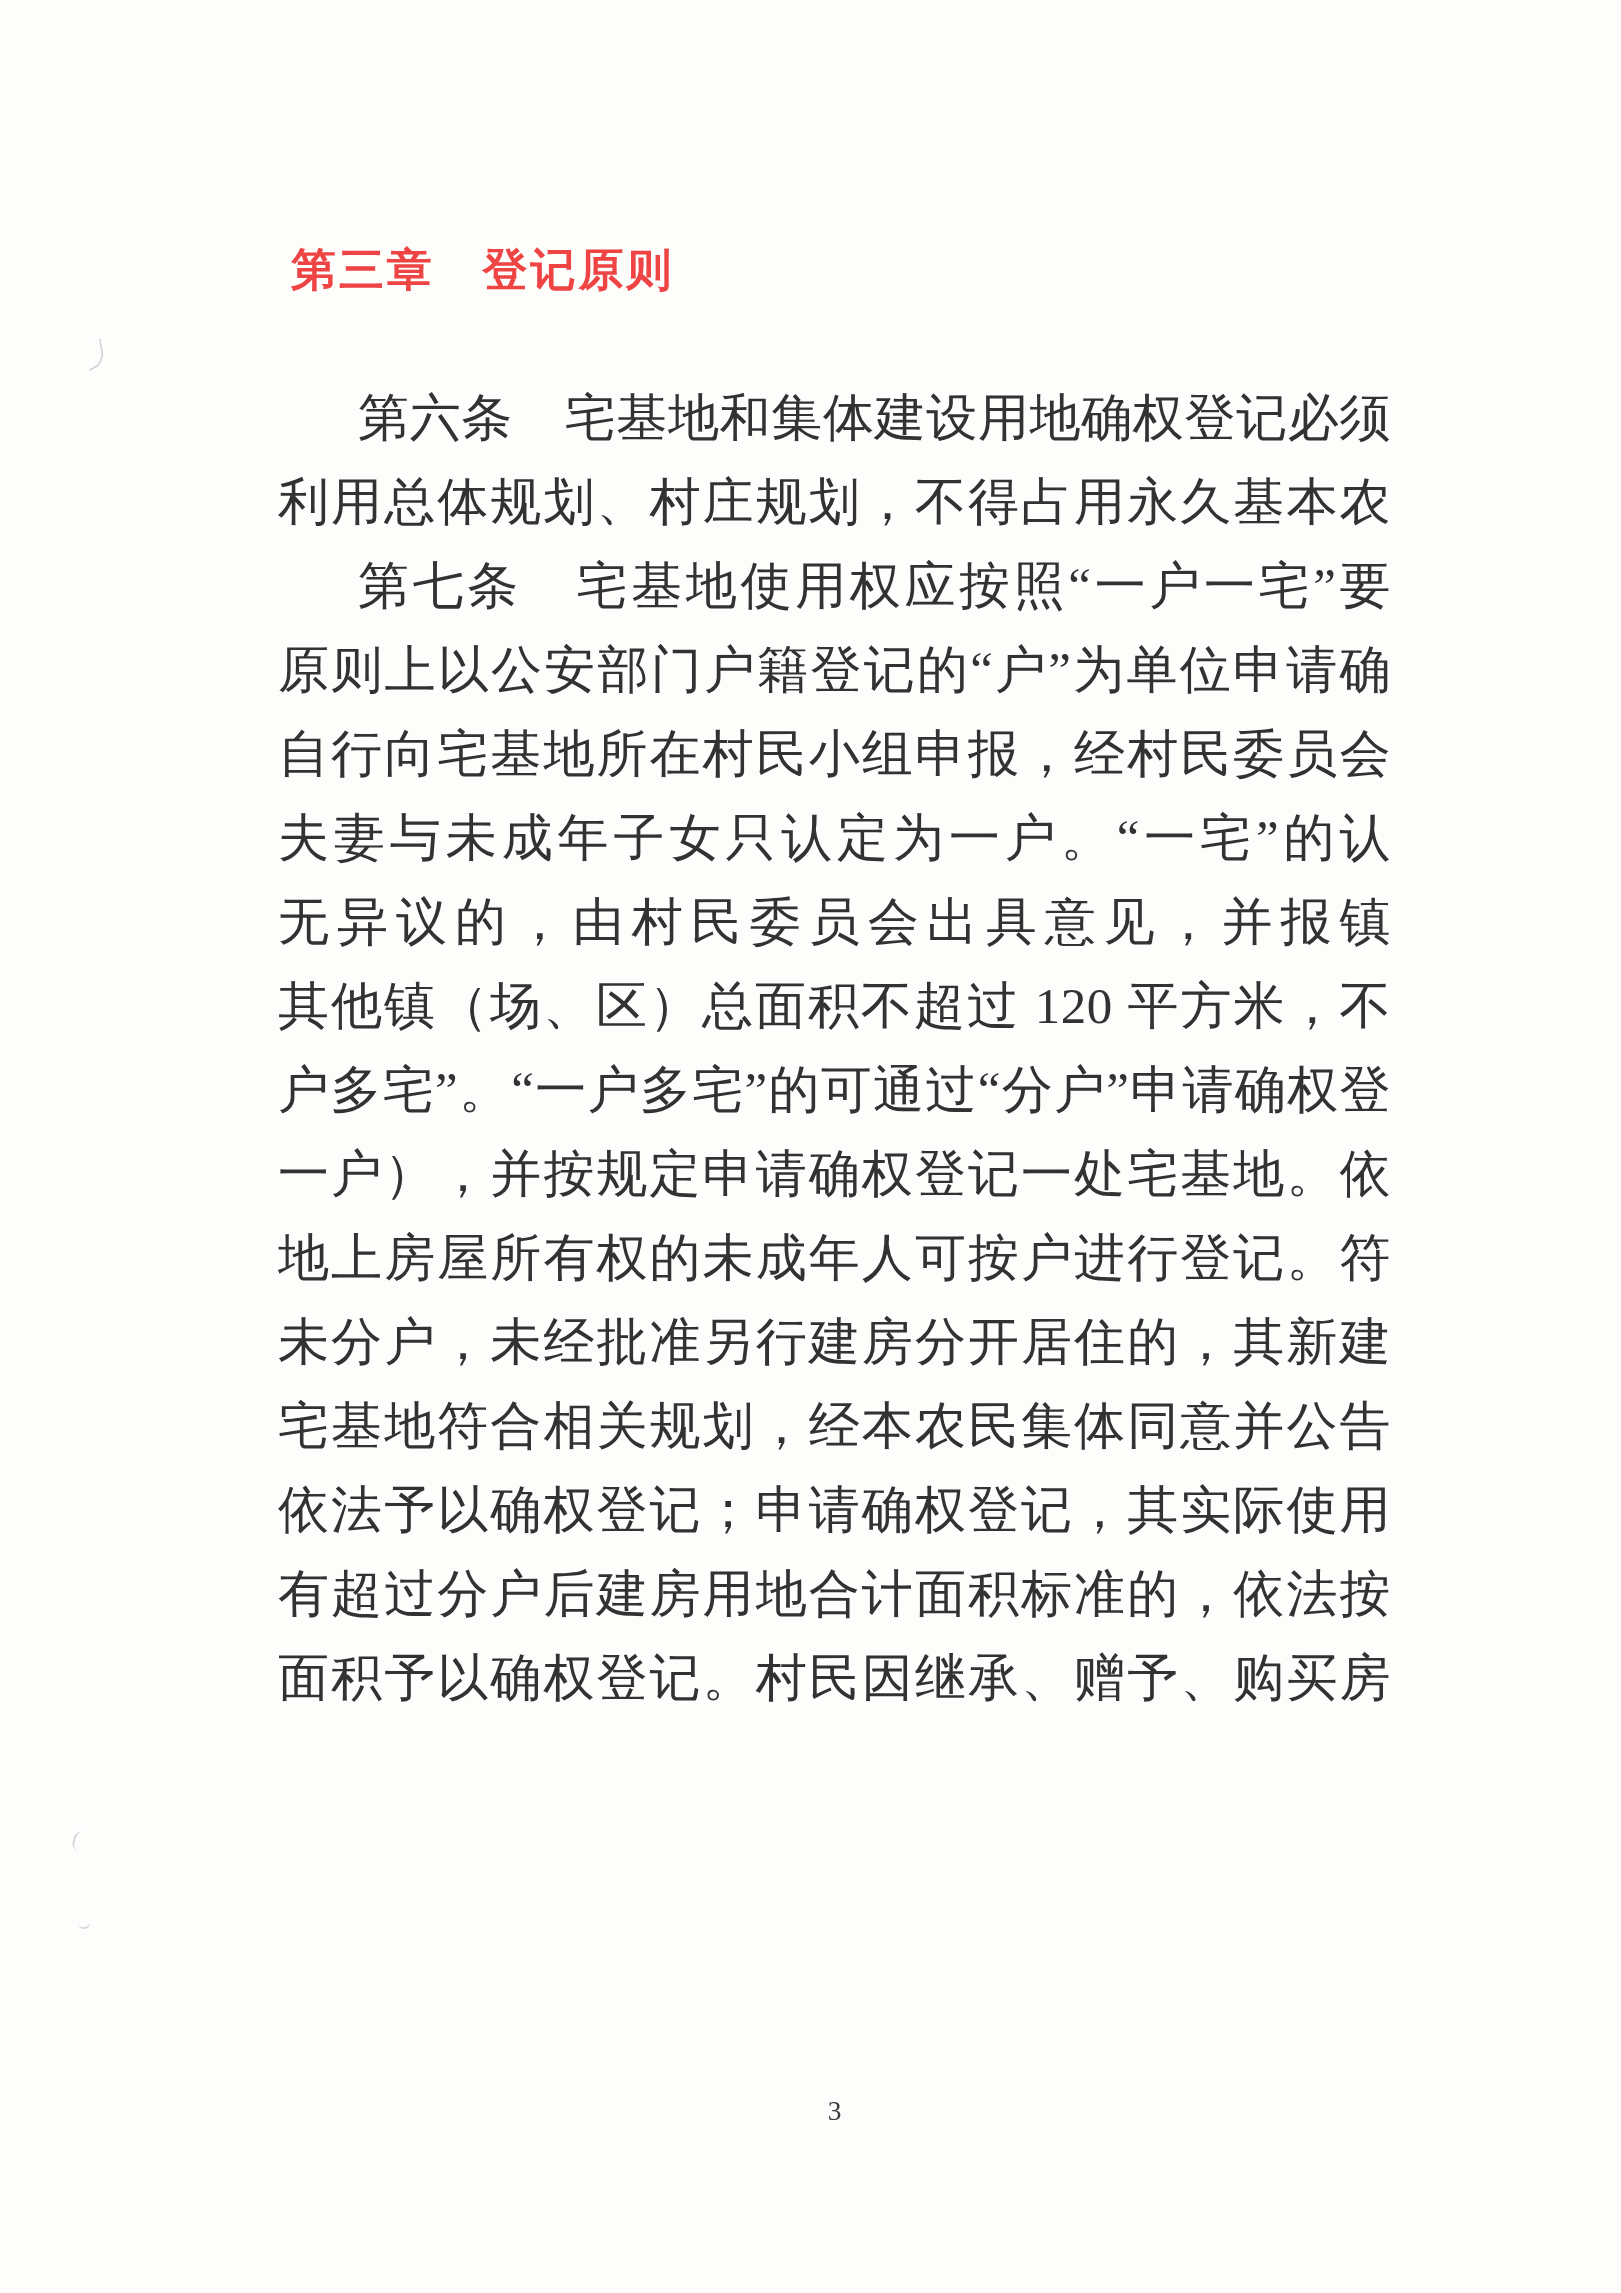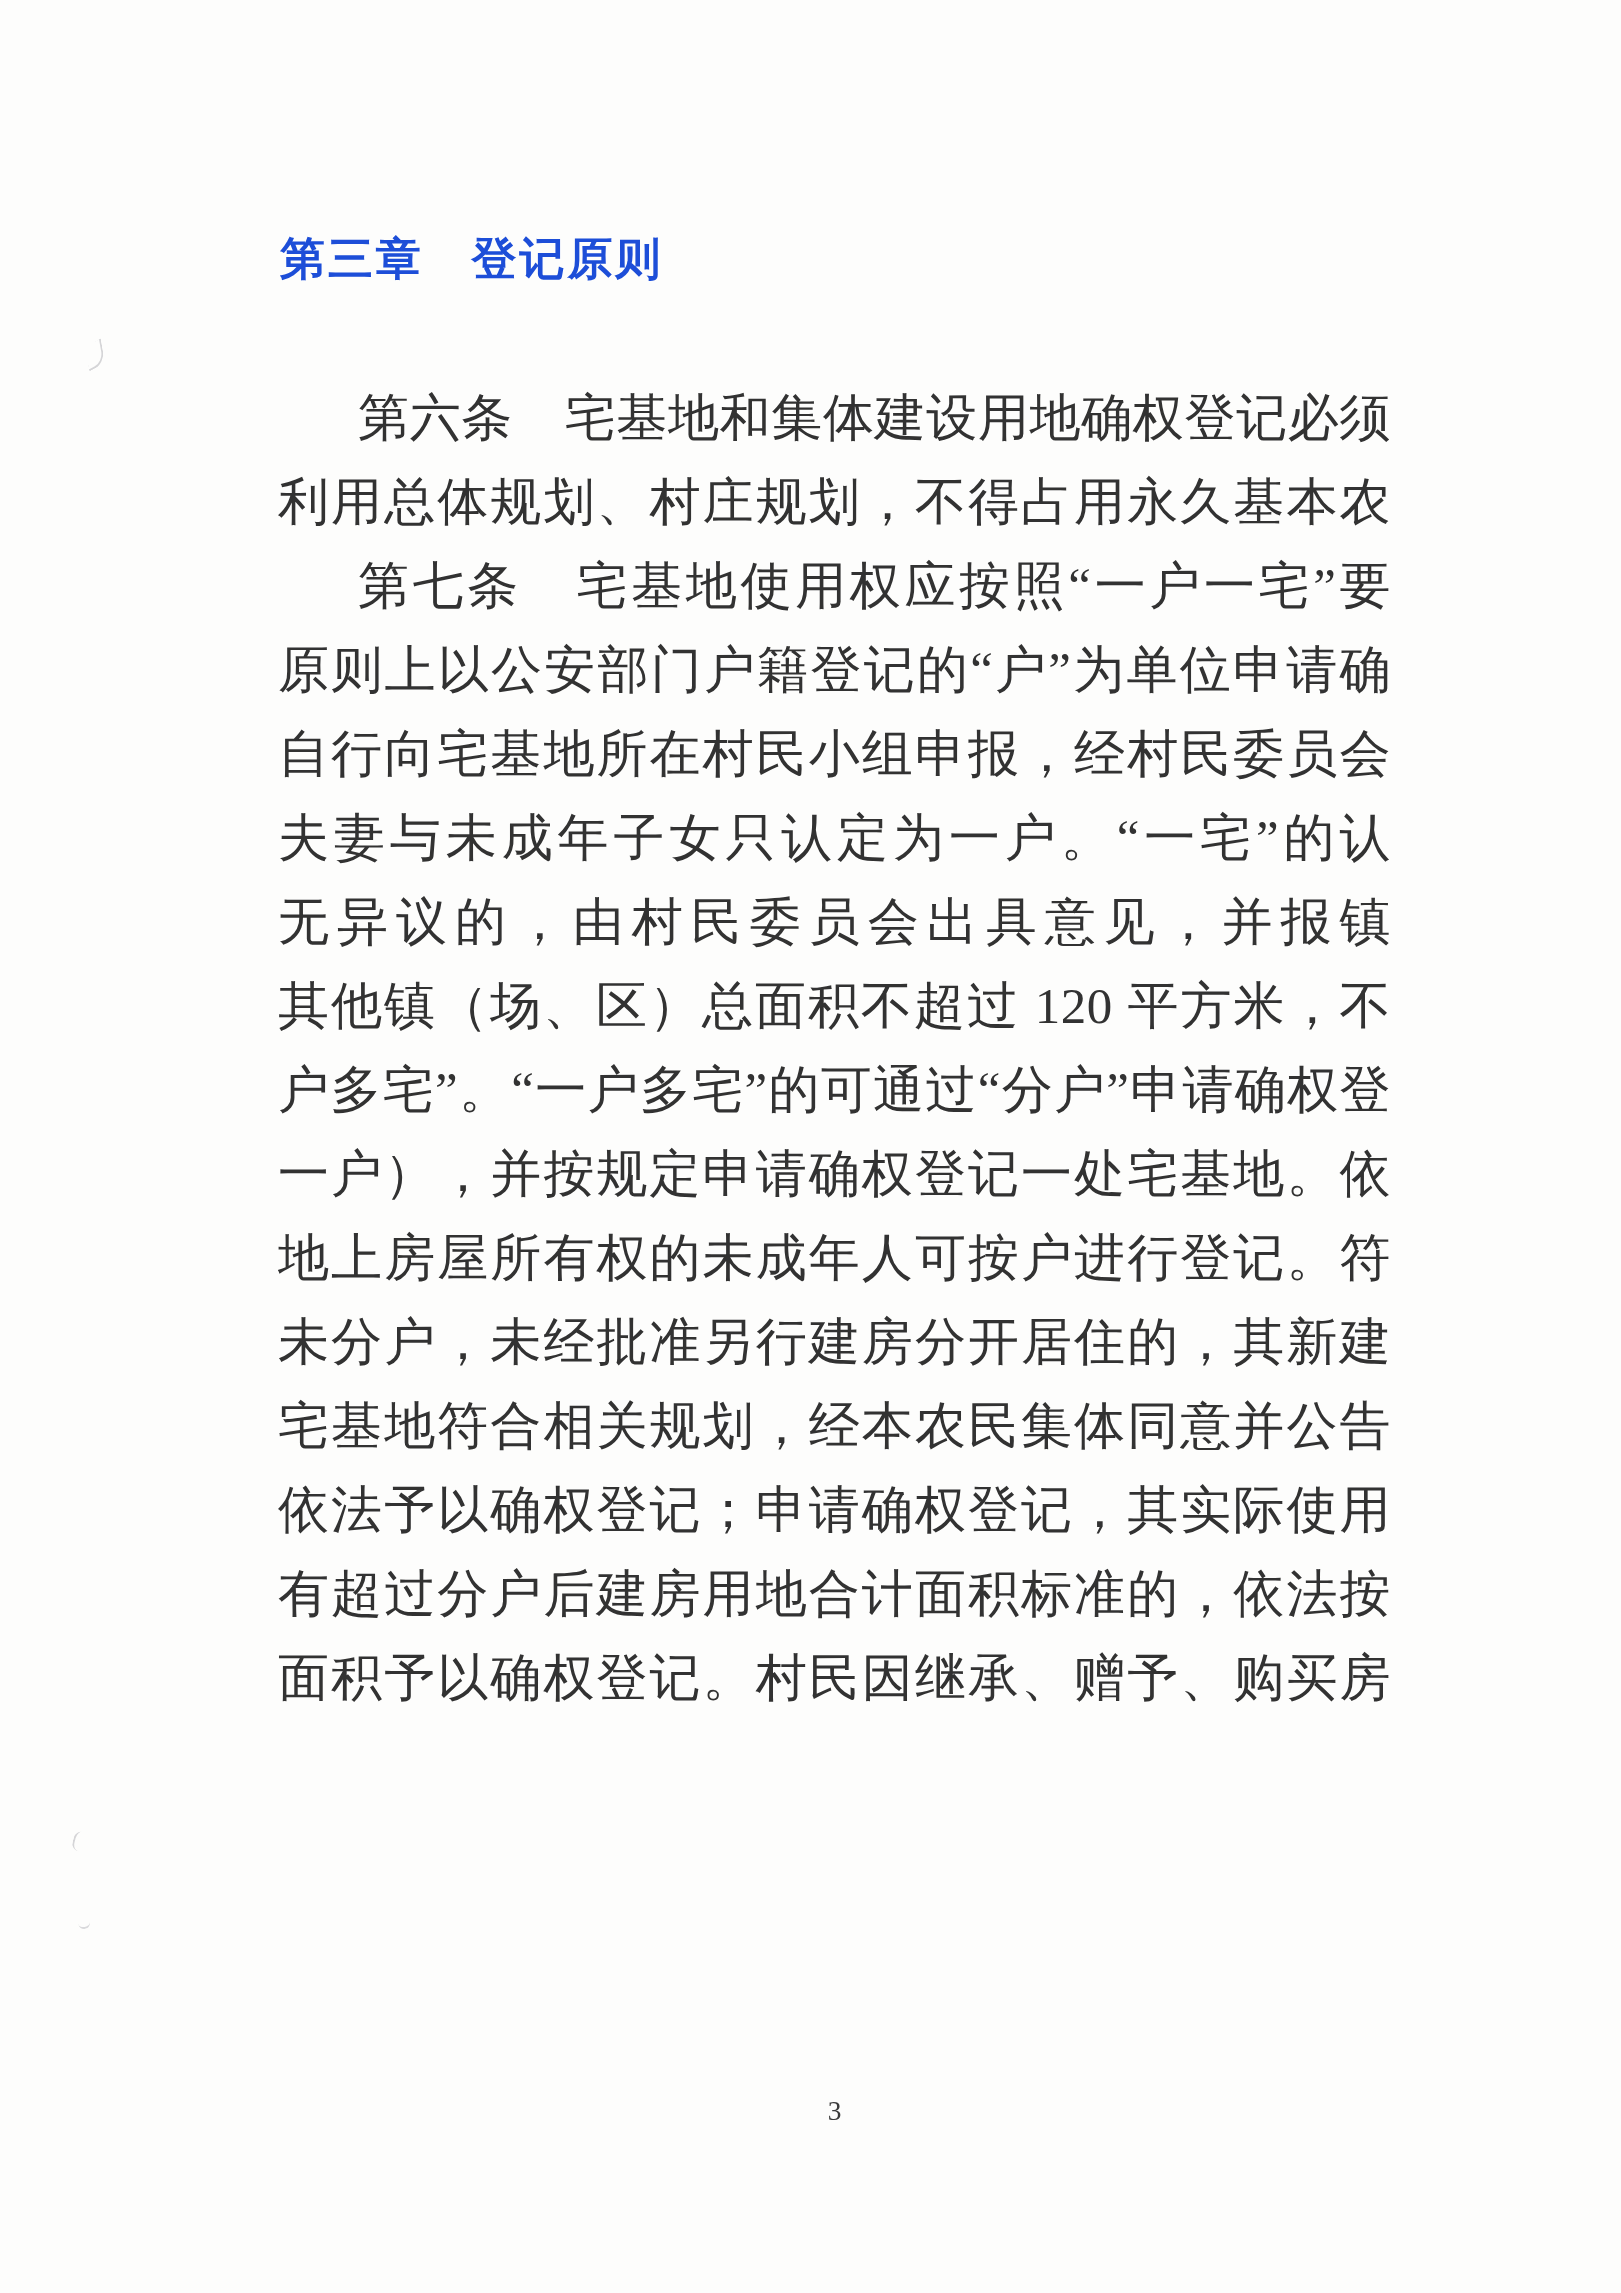--- a/index.html
+++ b/index.html
@@ -12,26 +12,26 @@
     width: 1621px;
     height: 2294px;
     background: #fdfdfc;
     overflow: hidden;
     font-family: "Liberation Serif", "DejaVu Serif", serif;
   }
   .chapter-title {
     position: absolute;
     left: 276px;
     top: 225px;
-    margin: 4px;
+    margin: 15px;
     font-family: "Liberation Sans", "DejaVu Sans", sans-serif;
     font-size: 45px;
     font-weight: 700;
     letter-spacing: 2.9px;
-    color: #1d4ed8;
+    color: #ef4444;
     white-space: nowrap;
   }
   .doc-body {
     position: absolute;
     left: 278px;
     top: 376px;
     width: 1113px;
     font-size: 51px;
     color: #323232;
   }

